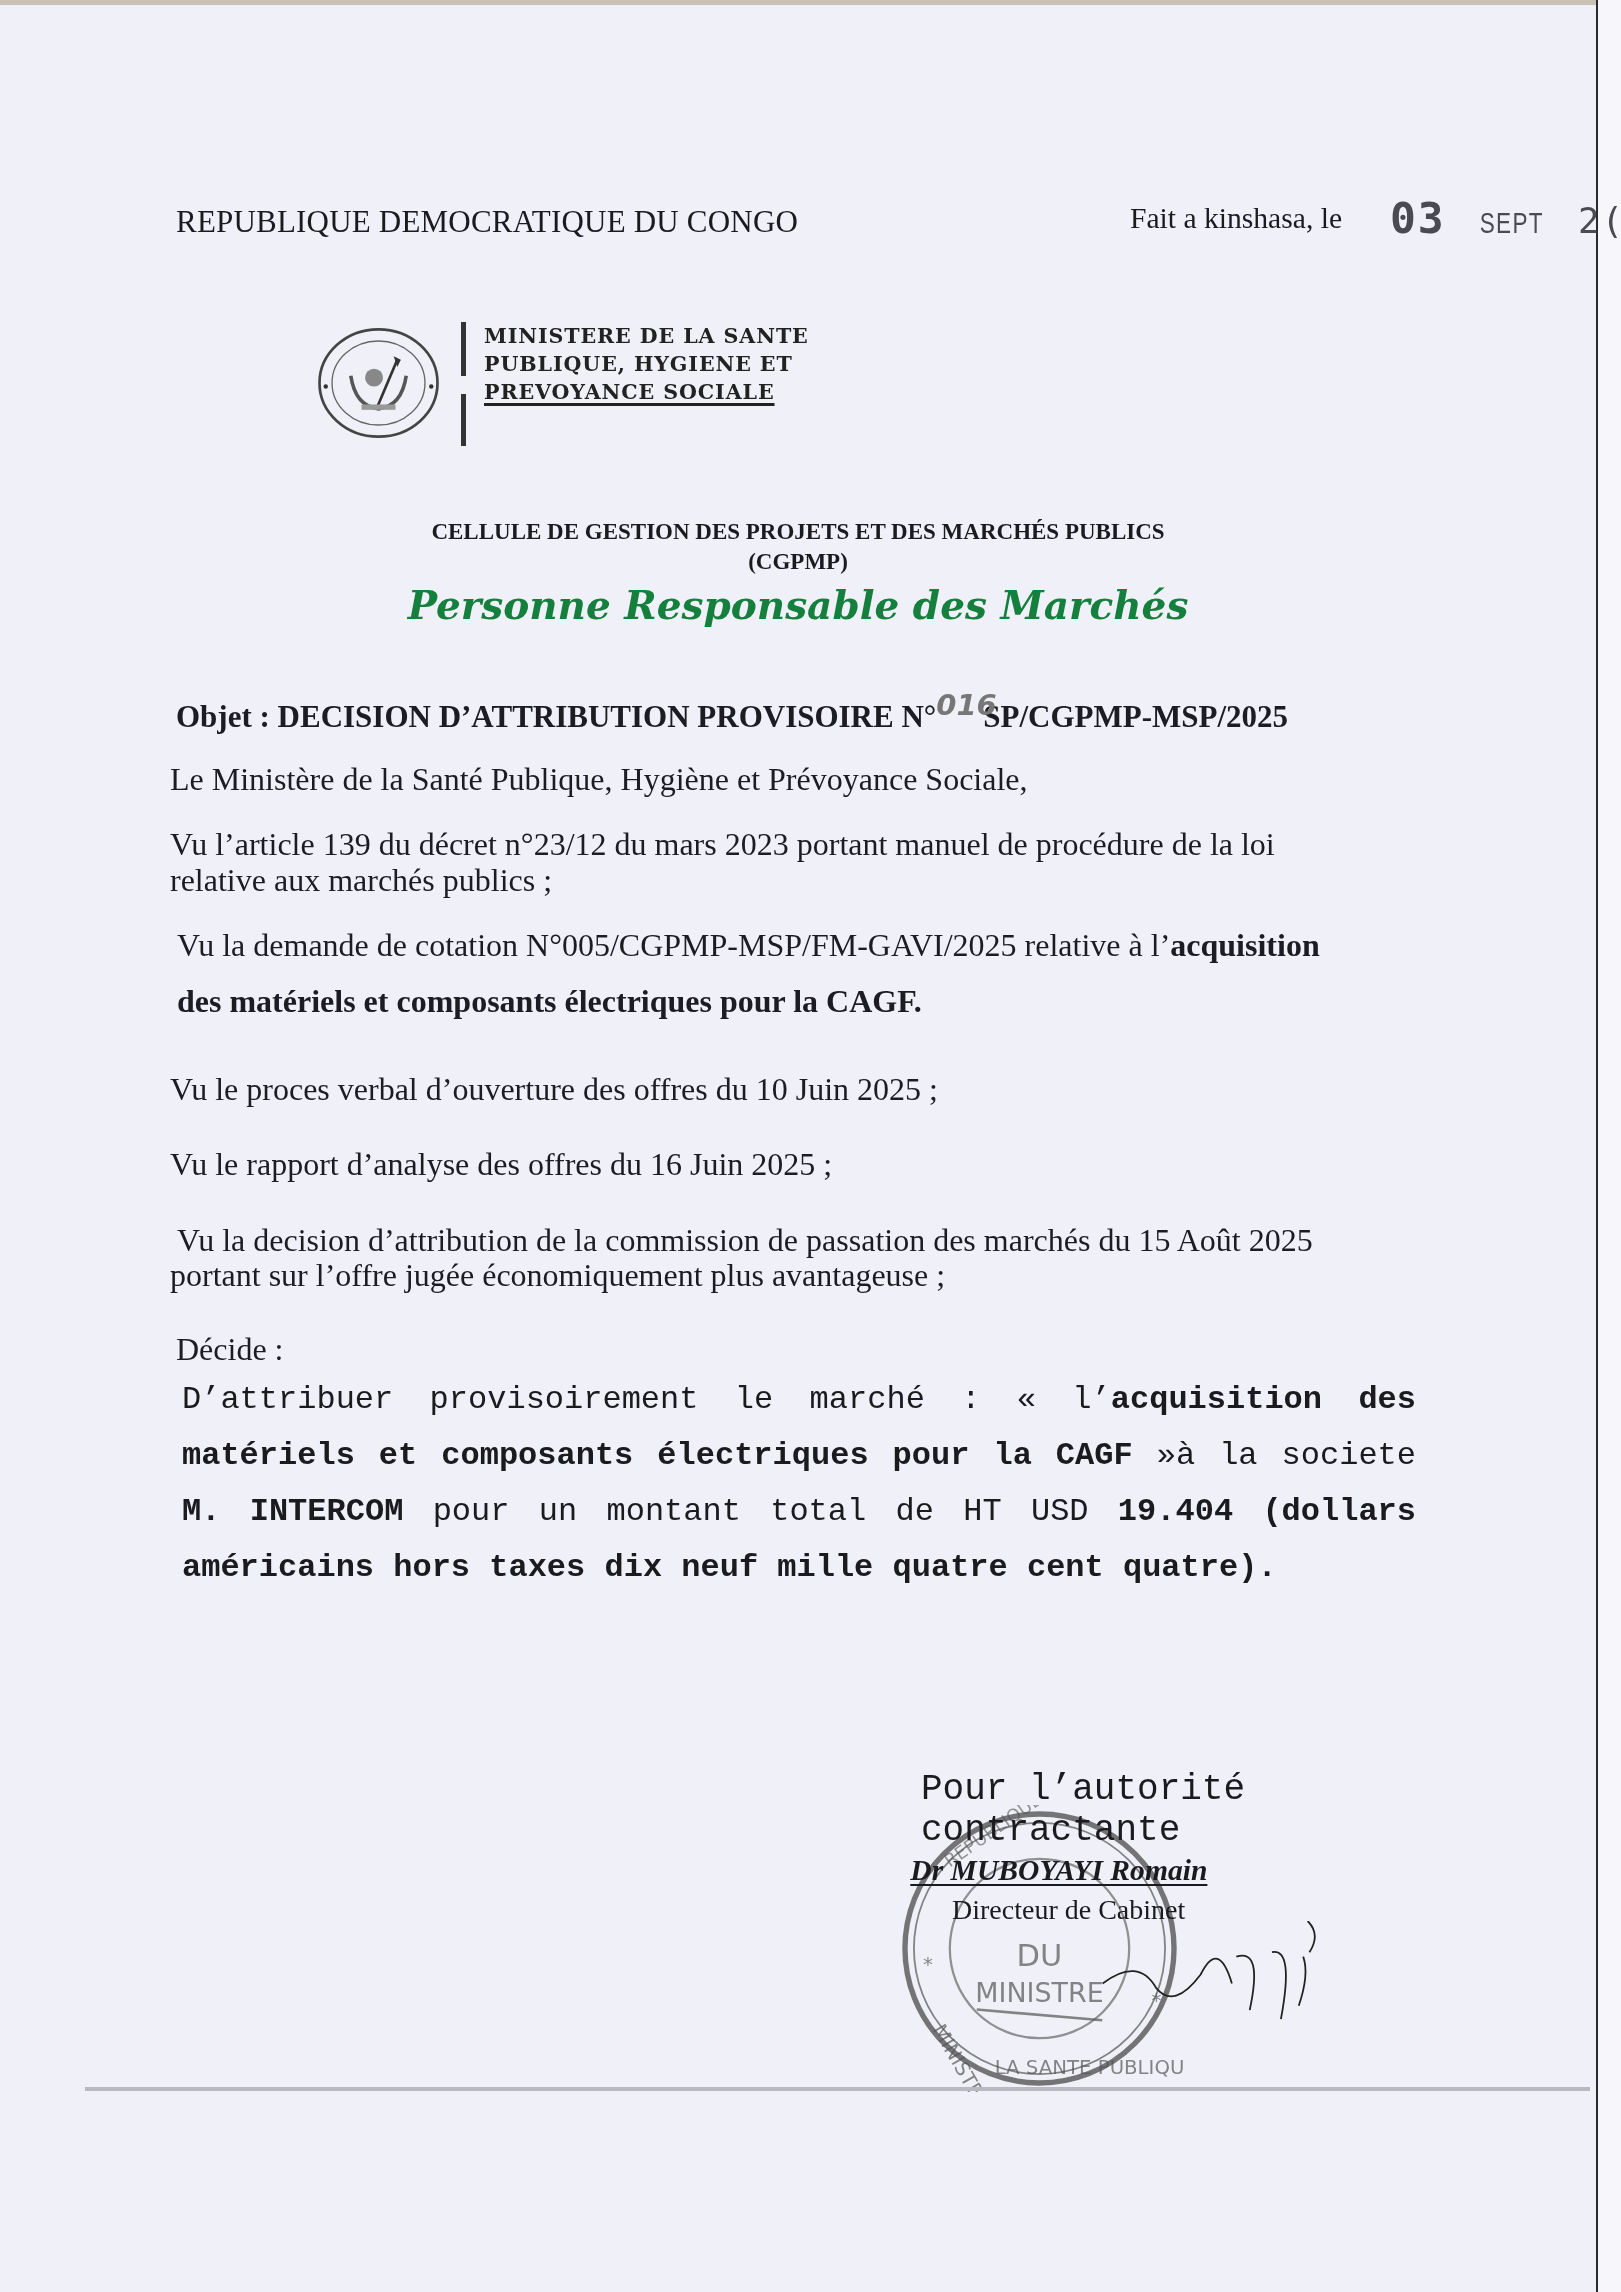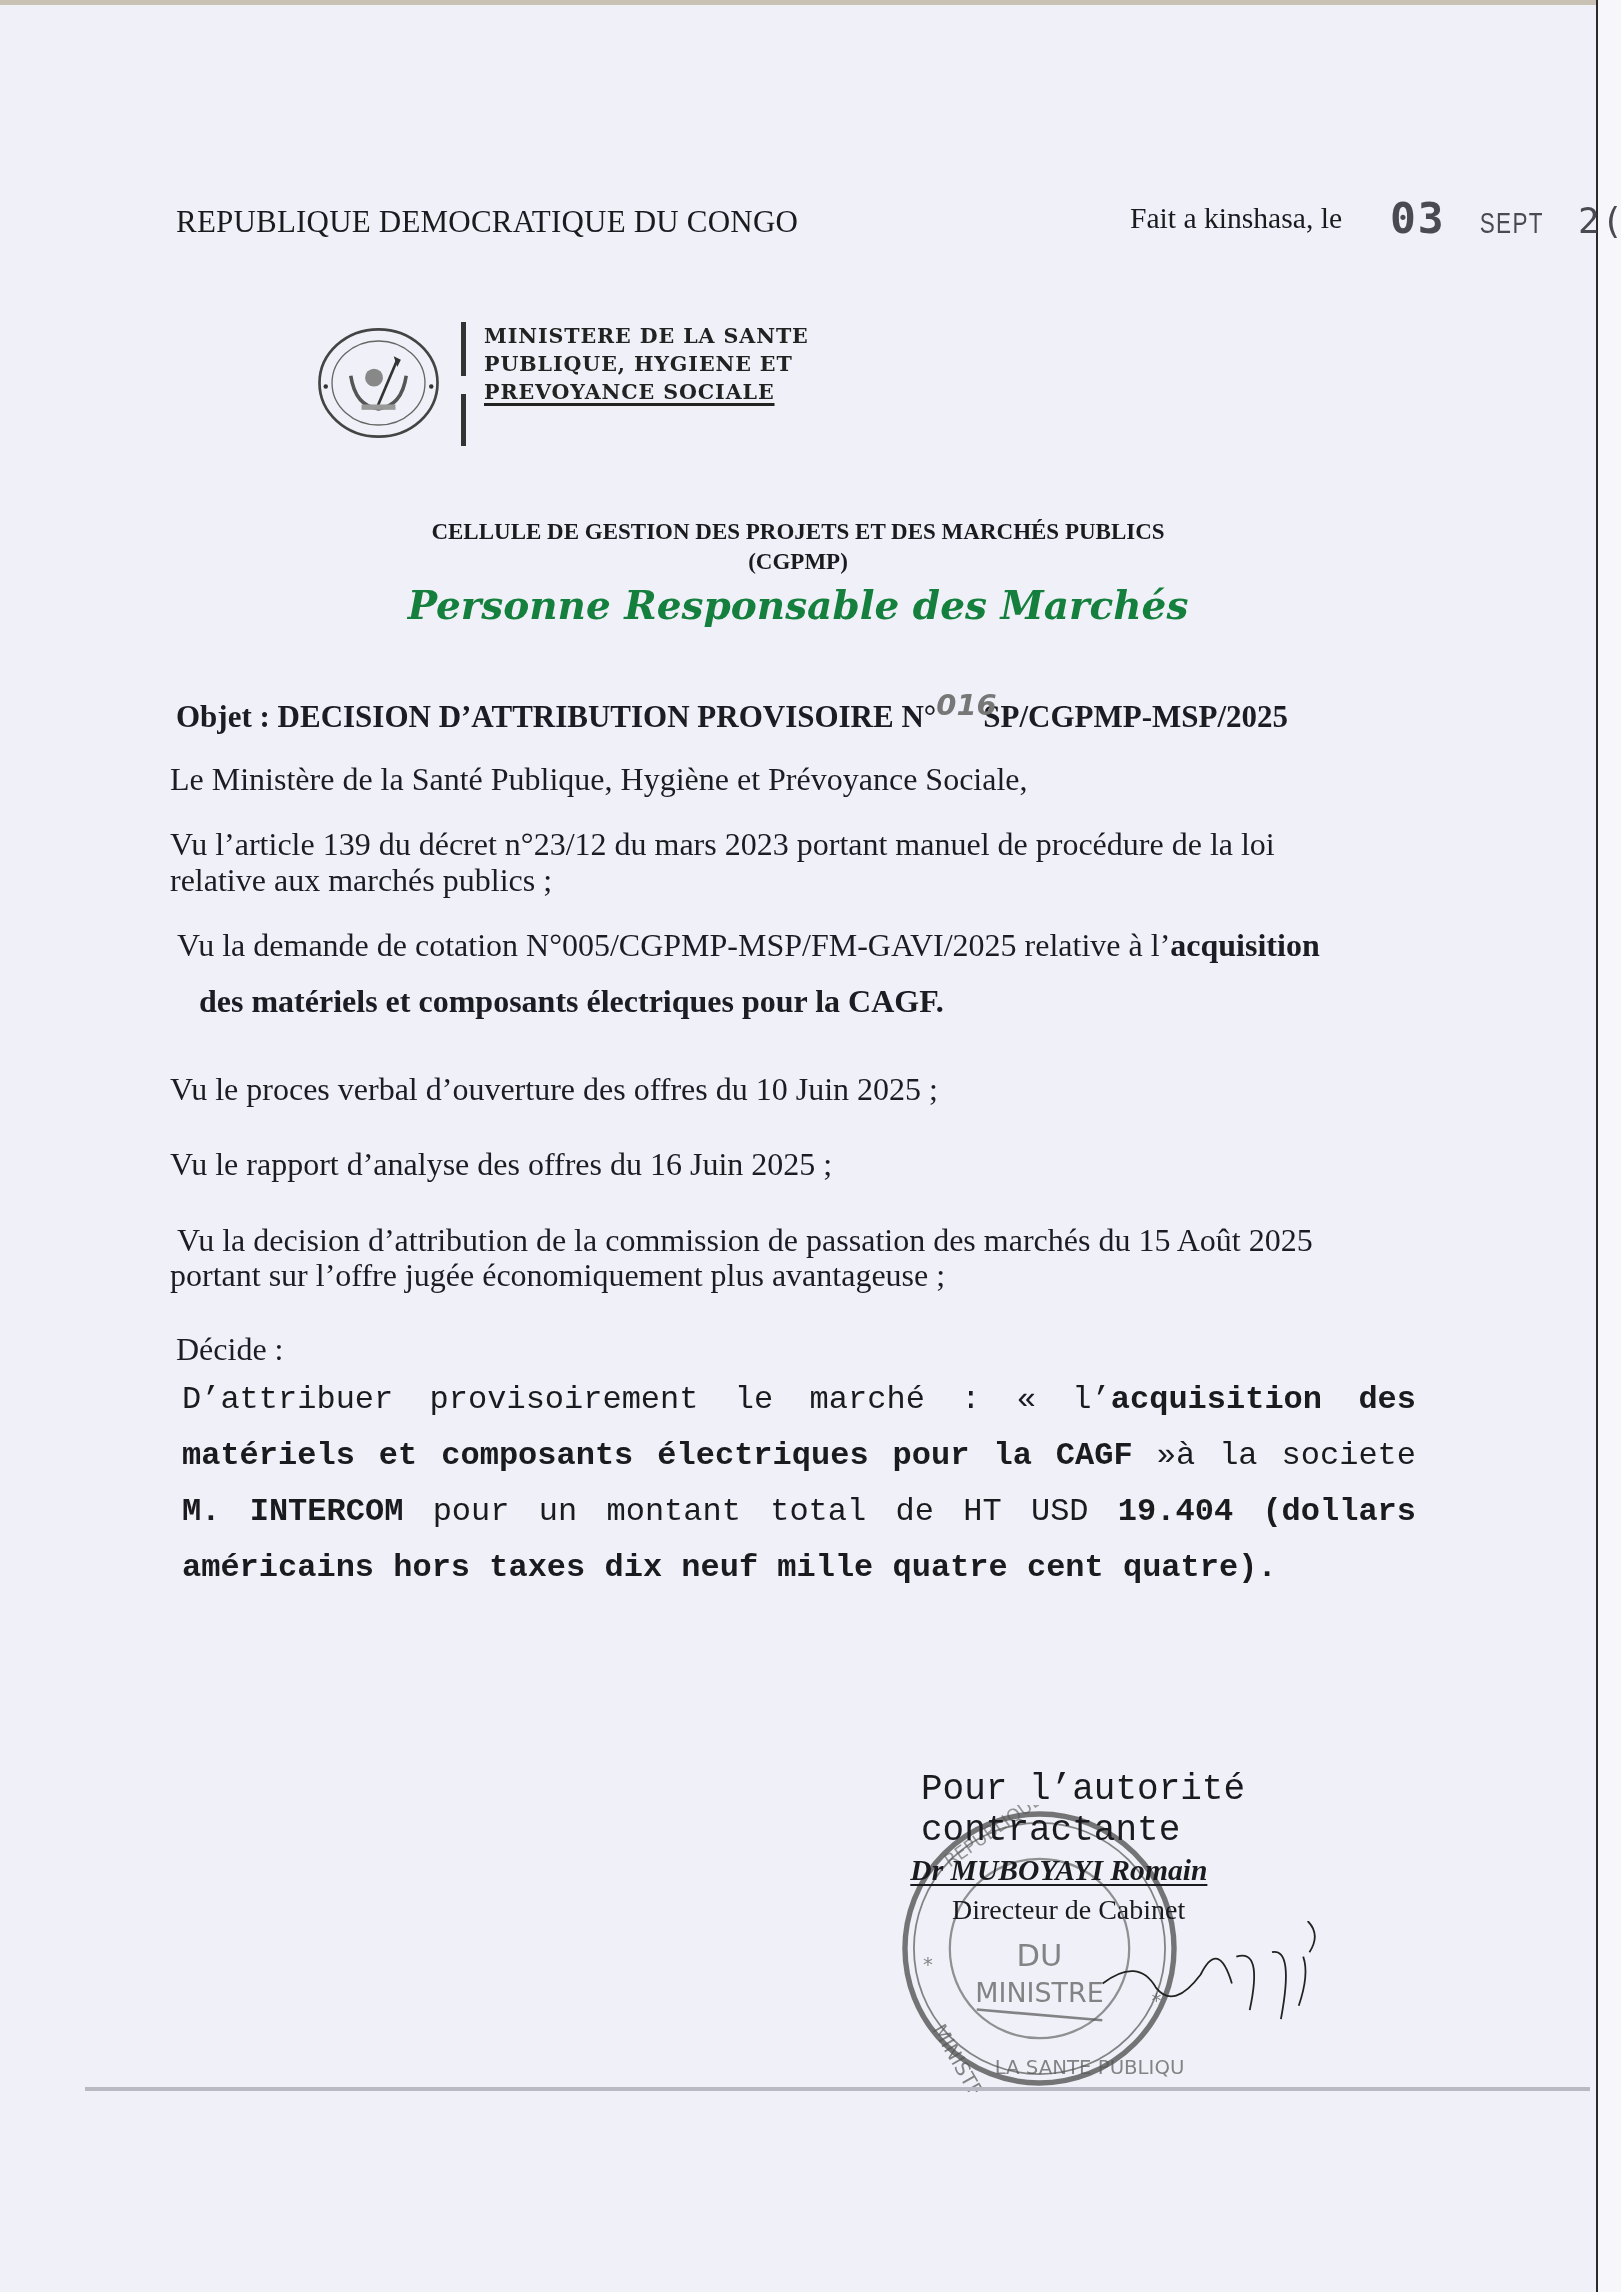--- a/index.html
+++ b/index.html
@@ -31,21 +31,21 @@
 
     .p { font-family: "Liberation Serif", serif; font-size: 32px; color: #1c1c22; }
     .b { font-weight: 700; }
     .objet { left: 176px; top: 699px; font-size: 31px; font-weight: 700; }
     .hand-num { display: inline-block; font-family: "DejaVu Sans", sans-serif; font-style: italic; color: #777; font-size: 29px; transform: translateY(-12.5px); width: 47px; }
 
     .l1 { left: 170px; top: 761px; text-align: center; }
     .l2 { left: 170px; top: 826px; }
     .l3 { left: 170px; top: 862px; }
     .l4 { left: 177px; top: 927px; }
-    .l5 { left: 177px; top: 983px; margin-left: 22px; }
+    .l5 { left: 177px; top: 983px; }
     .l6 { left: 170px; top: 1071px; }
     .l7 { left: 170px; top: 1146px; }
     .l8 { left: 177px; top: 1222px; }
     .l9 { left: 170px; top: 1257px; }
     .l10 { left: 176px; top: 1331px; }
 
     .decide { position: absolute; left: 182px; top: 1372px; width: 1234px; font-family: Liberation Mono, monospace; font-size: 32px; line-height: 56px; text-align: justify; }
 
     .sig-block { position: absolute; left: 896px; top: 1769px; width: 466px; height: 358px; }
     .seal-big { position: absolute; left: 0px; top: 36px; width: 287px; height: 287px; }

